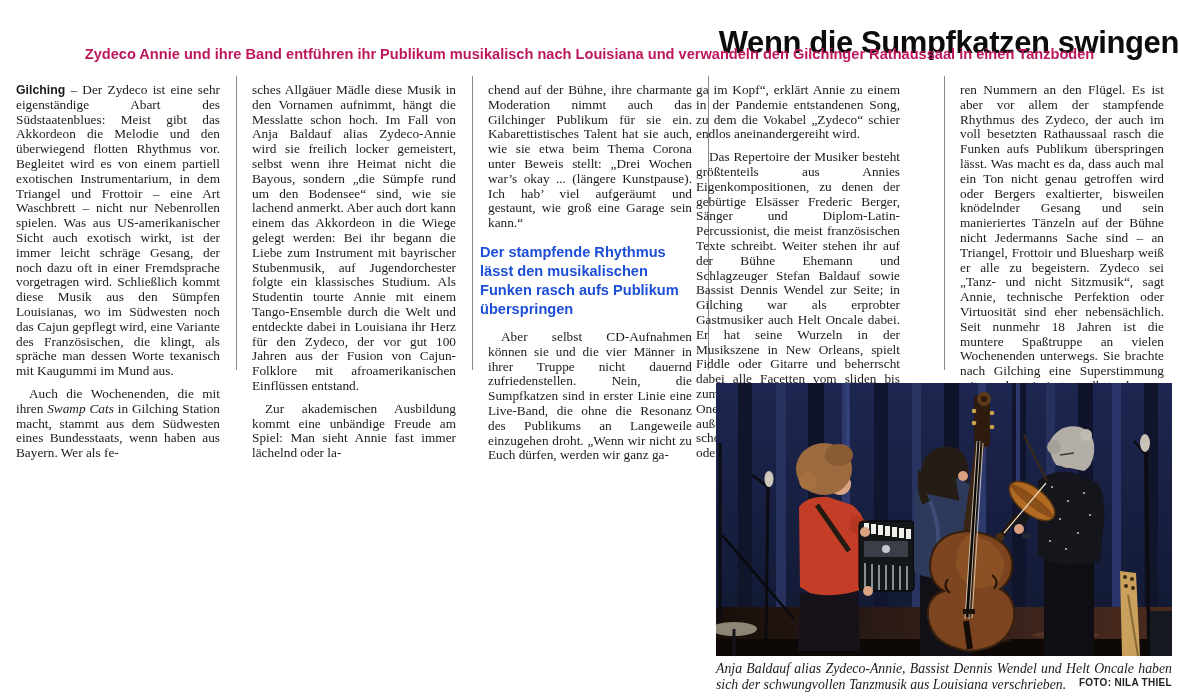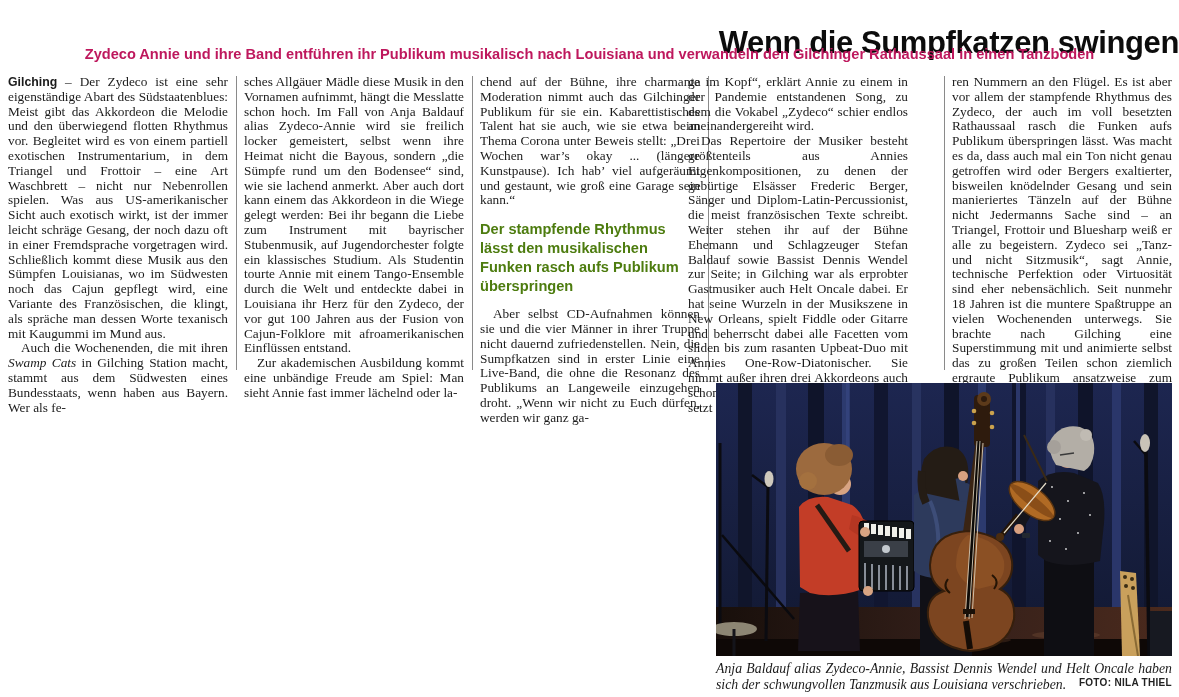--- a/index.html
+++ b/index.html
@@ -10,26 +10,26 @@
   .headline{position:absolute;top:3px;left:0;width:100%;text-align:right;
             font-family:"Liberation Sans",sans-serif;font-weight:bold;
             font-size:31px;letter-spacing:-0.4px;color:#0c0c0c;line-height:38px;}
   .subtitle{position:absolute;top:45px;left:0;width:100%;text-align:center;
             font-family:"Liberation Sans",sans-serif;font-weight:bold;
             font-size:14.6px;color:#be185d;line-height:18px;}
 
   
   .col{position:absolute;top:75px;width:220px;font-size:13.3px;line-height:14.8px;
        text-align:justify;}
-  .col p{margin:0;}
+  .col p{margin:8px;}
   .col p.ind{text-indent:13px;}
   .dateline{font-family:"Liberation Sans",sans-serif;font-weight:bold;font-size:12.3px;}
   .ital{font-style:italic;}
   .subhead{font-family:"Liberation Sans",sans-serif;font-weight:bold;
-           font-size:14.6px;line-height:19px;text-align:left;color:#4d7c0f;
+           font-size:14.6px;line-height:19px;text-align:left;color:#1d4ed8;
            margin:12px 0 11px 0;}
   .divider{position:absolute;top:76px;width:1px;height:294px;background:#8a8a8a;}
   .byline-row{text-align:right;margin-top:-14.8px;
               font-family:"Liberation Sans",sans-serif;font-weight:bold;font-size:12.2px;}
 
   
   .photo{position:absolute;left:716px;top:383px;width:456px;height:273px;
          background:#161c38;overflow:hidden;}
   .photo svg{display:block;width:100%;height:100%;}
   .caption{position:absolute;left:716px;top:661px;width:456px;

